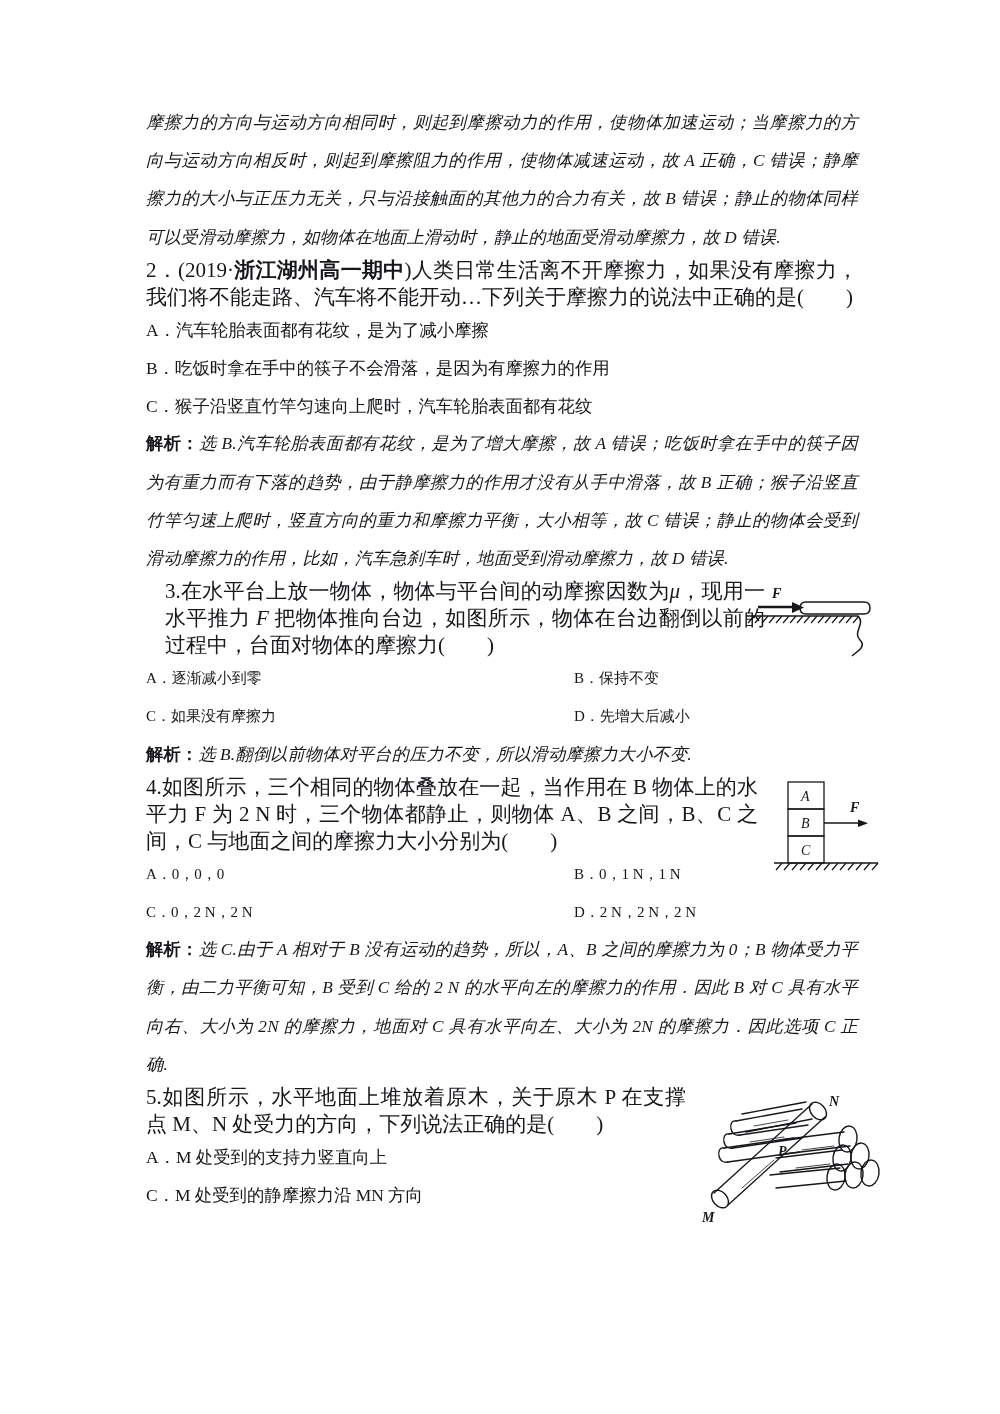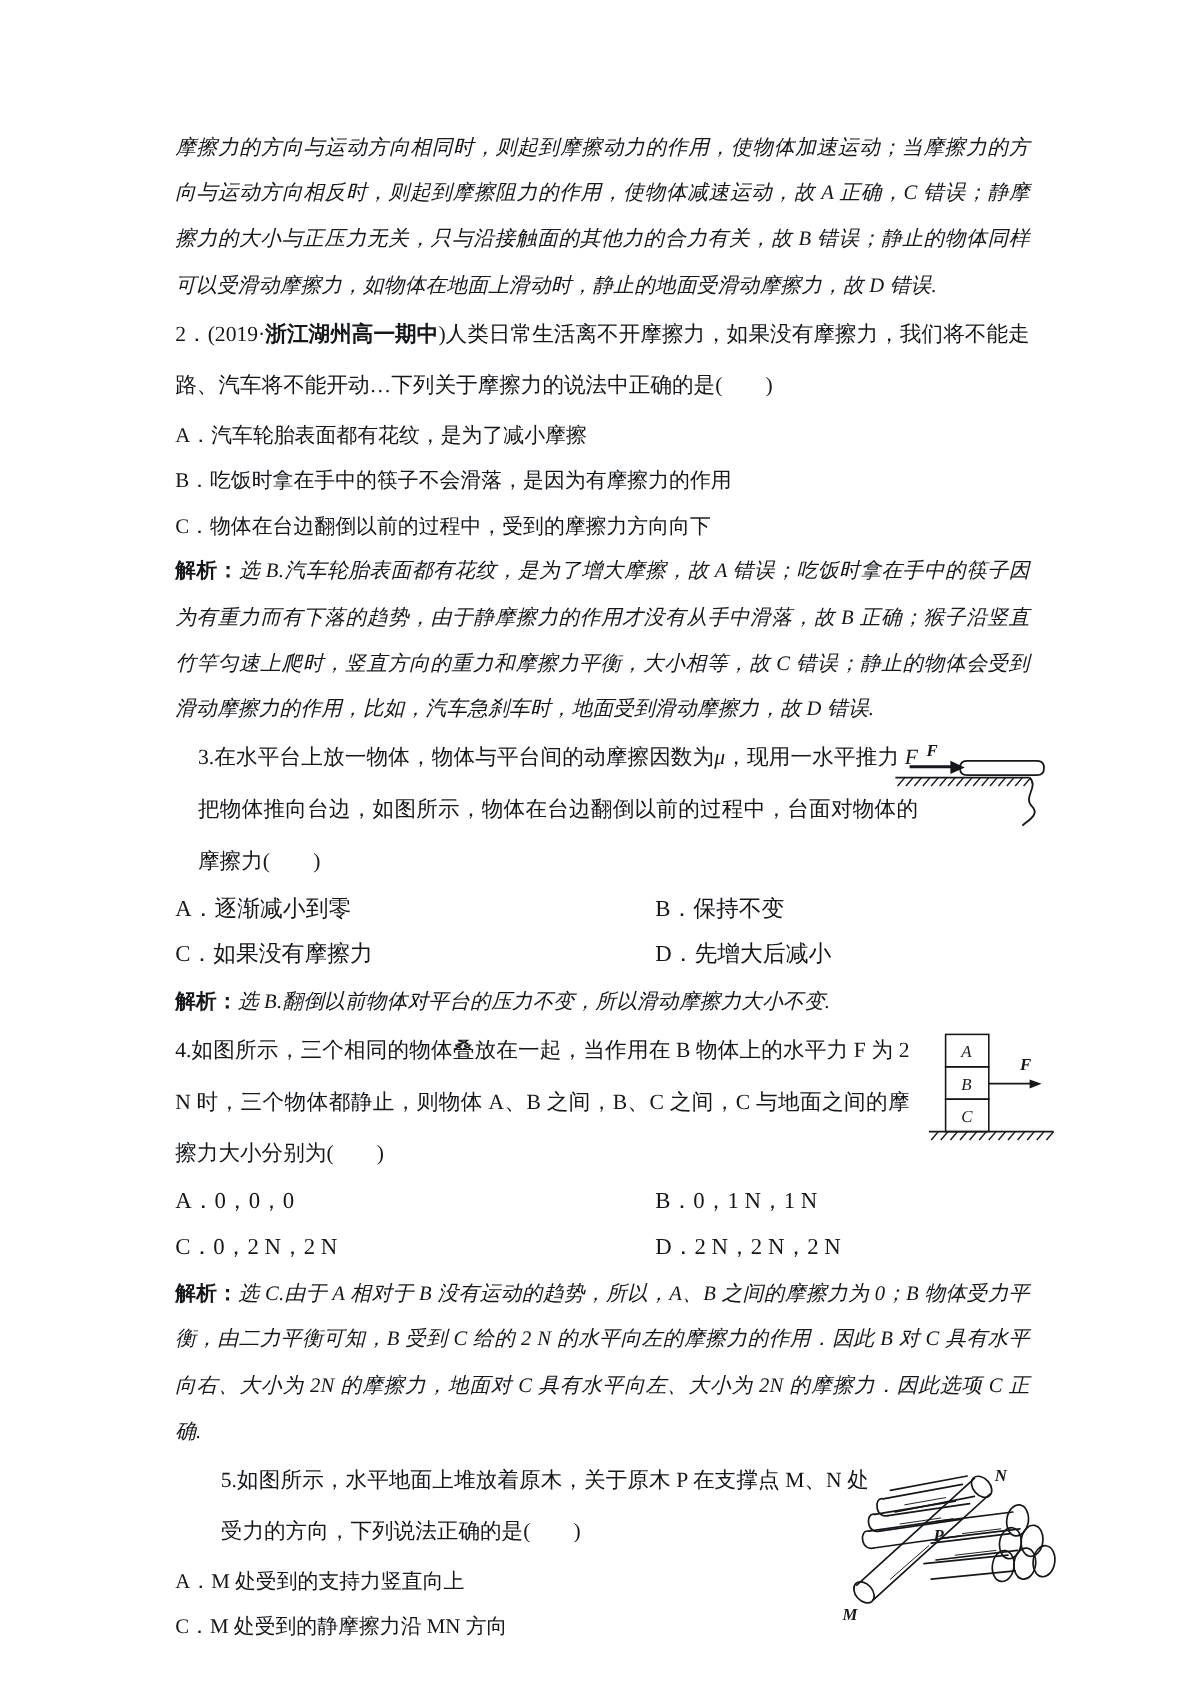--- a/index.html
+++ b/index.html
@@ -40,35 +40,36 @@
   .kai .lbl { font-style: normal; font-weight: bold; }
   .song {
     font-family: "Liberation Serif", "DejaVu Serif", serif;
     font-style: normal;
   }
   .bold { font-weight: bold; }
   .mi { font-style: italic; font-family: "Liberation Serif", serif; }
 
   .qblock { position: relative; }
   .stem {
-    font-size: 18px;
-    line-height: 43px;
+    font-size: 21px;
+    line-height: 27px;
     text-align: justify;
     text-justify: inter-ideograph;
   }
   .stem-narrow { width: 600px; margin-left: 19px; }
   .stem-narrow-4 { width: 612px; }
-  .stem-narrow-5 { width: 540px; margin-left: 38px; }
+  .stem-narrow-5 { width: 540px; }
 
   
   .opts { margin: 0; padding: 0; }
   .optrow {
     display: flex;
     line-height: 38.2px;
-    font-size: 19px;
+    font-size: 15px;
+    gap: 28px;
   }
   .optrow .col {
     flex: 0 0 400px;
   }
   .optrow .col.right { flex: 0 0 auto; }
   .opt-single { line-height: 38.2px; font-size: 17.4px; }
 
   
   .fig {
     position: absolute;
@@ -92,21 +93,21 @@
     <div class="para kai">
       <span>摩擦力的方向与运动方向相同时，则起到摩擦动力的作用，使物体加速运动；当摩擦力的方向与运动方向相反时，则起到摩擦阻力的作用，使物体减速运动，故 A 正确，C 错误；静摩擦力的大小与正压力无关，只与沿接触面的其他力的合力有关，故 B 错误；静止的物体同样可以受滑动摩擦力，如物体在地面上滑动时，静止的地面受滑动摩擦力，故 D 错误.</span>
     </div>
 
     <div class="qblock">
       <div class="stem song"><span>2．</span><span>(2019·</span><span class="bold">浙江湖州高一期中</span><span>)</span><span>人类日常生活离不开摩擦力，如果没有摩擦力，我们将不能走路、汽车将不能开动…下列关于摩擦力的说法中正确的是(　　)</span></div>
 
       <div class="opts">
         <div class="opt-single song">A．汽车轮胎表面都有花纹，是为了减小摩擦</div>
         <div class="opt-single song">B．吃饭时拿在手中的筷子不会滑落，是因为有摩擦力的作用</div>
-        <div class="opt-single song">C．物体在台边翻倒以前的过程中，受到的摩擦力方向向下</div>
+        <div class="opt-single song">C．猴子沿竖直竹竿匀速向上爬时，汽车轮胎表面都有花纹</div>
       </div>
 
       <div class="para kai"><span class="lbl">解析：</span><span>选 B.汽车轮胎表面都有花纹，是为了增大摩擦，故 A 错误；吃饭时拿在手中的筷子因为有重力而有下落的趋势，由于静摩擦力的作用才没有从手中滑落，故 B 正确；猴子沿竖直竹竿匀速上爬时，竖直方向的重力和摩擦力平衡，大小相等，故 C 错误；静止的物体会受到滑动摩擦力的作用，比如，汽车急刹车时，地面受到滑动摩擦力，故 D 错误.</span></div>
     </div>
 
     <div class="qblock">
 
       <div class="fig" id="fig-q3">
         <svg width="150" height="95" viewBox="0 0 150 95" aria-hidden="true">
 

